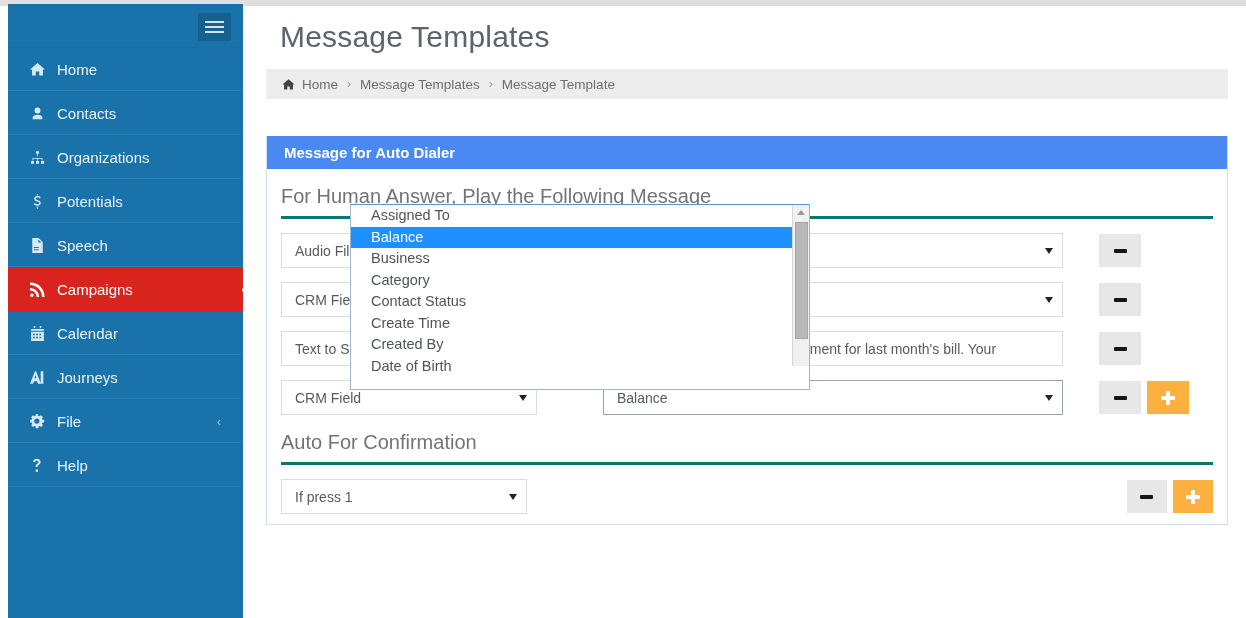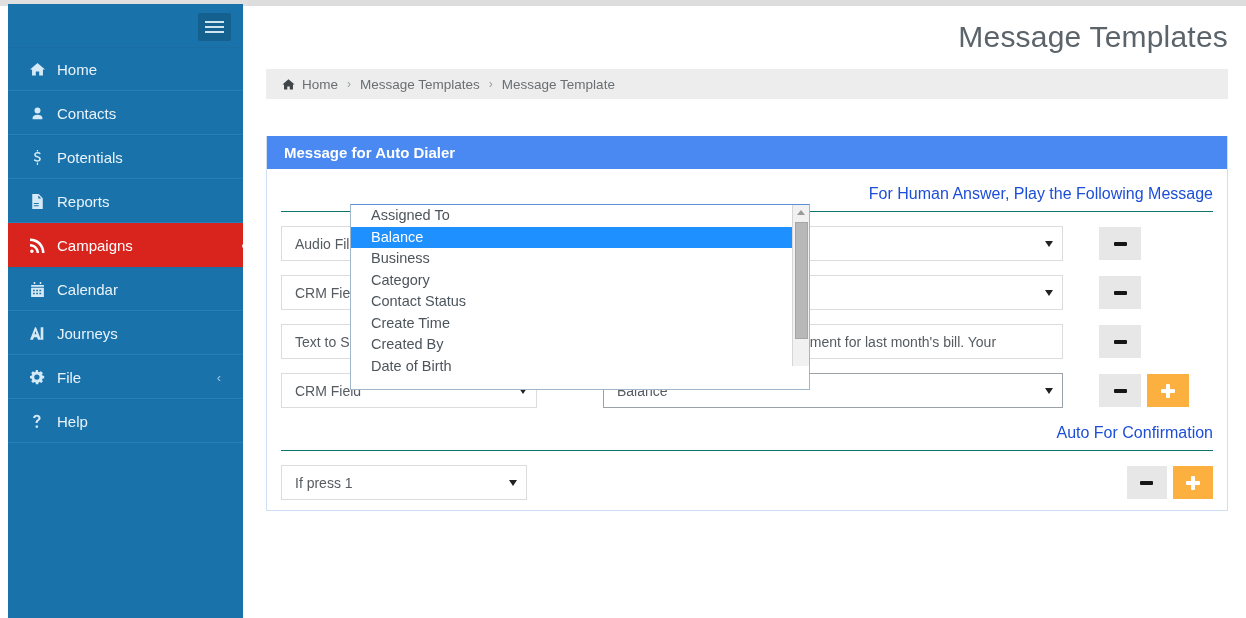--- a/index.html
+++ b/index.html
@@ -71,21 +71,20 @@
     position: absolute; right: 22px; top: 50%; transform: translateY(-50%);
     color: #9fc8e2; font-size: 13px;
   }
 
   
   .main {
     position: absolute; left: 248px; top: 6px;
     width: 998px; height: 612px;
     background: #ffffff;
     padding: 0 18px;
-    text-align: right;
   }
   .page-title {
     margin: 14px 0 0 14px;
     font-size: 30px;
     font-weight: 300;
     color: #5b646b;
     letter-spacing: 0.2px;
   }
   .breadcrumb {
     margin: 15px 0 0 0;
@@ -112,25 +111,25 @@
     color: #ffffff;
     height: 33px;
     display: flex; align-items: center;
     padding-left: 17px;
     font-size: 15px;
     font-weight: bold;
   }
   .panel-body { padding: 0 14px 10px 14px; position: relative; }
 
   .section-title {
-    font-size: 16px;
+    font-size: 20px;
     font-weight: 300;
-    color: #1d4ed8;
+    color: #737373;
     padding: 16px 0 8px 0;
-    border-bottom: 1px solid #0f766e;
+    border-bottom: 3px solid #0f766e;
   }
 
   .form-row {
     display: flex; align-items: center;
     margin-top: 14px;
     position: relative;
   }
   .sel-small { width: 256px; margin-left: 0; }
   .gap { width: 66px; }
   .sel-big { width: 460px; }
@@ -246,32 +245,40 @@
           <span class="s-ico">
             <svg width="15" height="15" viewBox="0 0 16 16">
               <path fill="currentColor" d="M8 8a3.2 3.2 0 1 0 0-6.4A3.2 3.2 0 0 0 8 8zm0 1.2c-2.6 0-5.2 1.3-5.2 3v1.9h10.4v-1.9c0-1.7-2.6-3-5.2-3z"></path>
             </svg>
           </span>
           <span>Contacts</span>
         </div>
         <div class="side-item">
           <span class="s-ico">
             <svg width="15" height="15" viewBox="0 0 16 16">
+              <path fill="currentColor" d="M6.4 1.2h3.2v2.8H6.4zM1 11.8h3.2v2.8H1zm5.4 0h3.2v2.8H6.4zm5.4 0H15v2.8h-3.2zM7.6 4.2h.8v2.4h-.8zM2.6 8.6h10.8v.8H2.6zm0 0h.8v2.6h-.8zm9.9 0h.8v2.6h-.8zM7.6 9h.8v2.4h-.8zM2.6 8.6h10.8v.6H2.6z"></path>
+            </svg>
+          </span>
+          <span>Organizations</span>
+        </div>
+        <div class="side-item">
+          <span class="s-ico">
+            <svg width="15" height="15" viewBox="0 0 16 16">
               <path fill="currentColor" d="M7.3 0h1.3v1.6H7.3zm0 13.3h1.3V16H7.3zM8 2.2C5.9 2.2 4.5 3.3 4.5 5c0 1.9 1.7 2.5 3.3 3 1.3.4 2 .8 2 1.6 0 .9-.9 1.3-1.9 1.3-1.3 0-2.3-.6-2.9-1.2l-1 1.3c.8.8 2.1 1.4 3.8 1.4 2.2 0 3.7-1.1 3.7-2.9 0-2-1.8-2.6-3.4-3.1-1.3-.4-1.9-.7-1.9-1.4 0-.7.7-1.2 1.8-1.2 1.1 0 2 .5 2.5 1l1-1.3C10.7 2.7 9.5 2.2 8 2.2z"></path>
             </svg>
           </span>
           <span>Potentials</span>
         </div>
         <div class="side-item">
           <span class="s-ico">
             <svg width="15" height="15" viewBox="0 0 16 16">
               <path fill="currentColor" d="M9.3 0H2.4v16h11.2V4.4L9.3 0zm-.5 1.6 3.3 3.3H8.8V1.6zM4.1 9.6h5.2v1.1H4.1V9.6zm0 2.3h5.2V13H4.1v-1.1z"></path>
             </svg>
           </span>
-          <span>Reports</span>
+          <span>Speech</span>
         </div>
         <div class="side-item active">
           <span class="s-ico">
             <svg width="15" height="15" viewBox="0 0 16 16">
               <path fill="currentColor" d="M2 12.2a1.9 1.9 0 1 1 0 3.8 1.9 1.9 0 0 1 0-3.8zM0 6.3v2.7c3.9 0 7 3.1 7 7h2.7C9.7 10.6 5.4 6.3 0 6.3zM0 .5v2.7c7.1 0 12.8 5.7 12.8 12.8h2.7C15.5 7 8.9.5 0 .5z"></path>
             </svg>
           </span>
           <span>Campaigns</span>
         </div>
         <div class="side-item">

